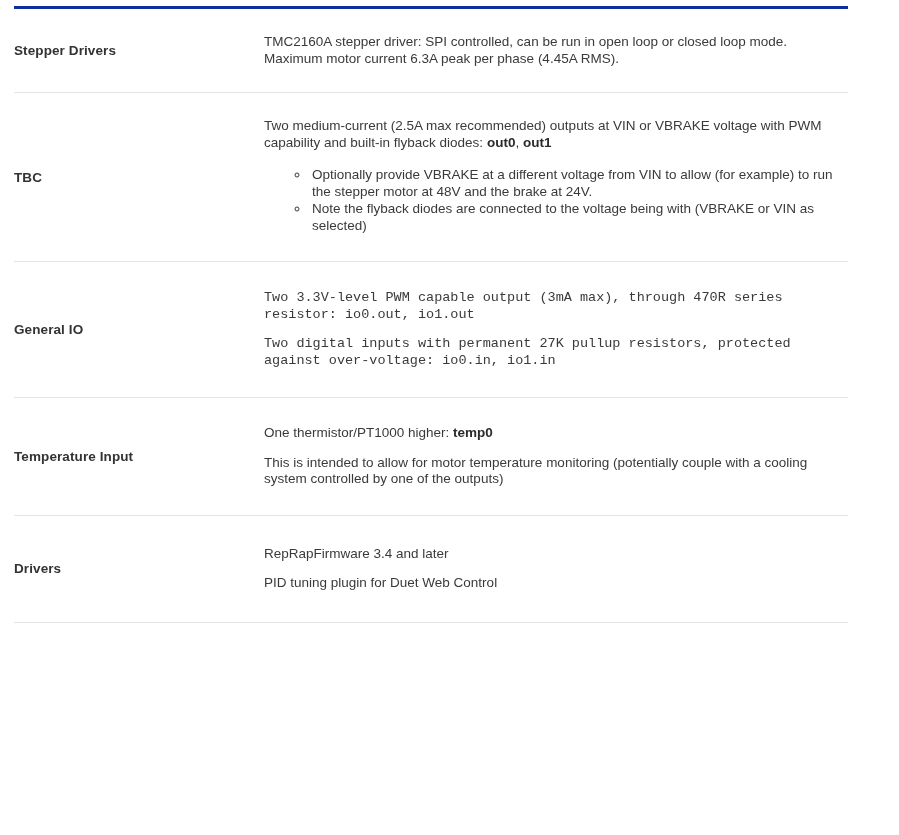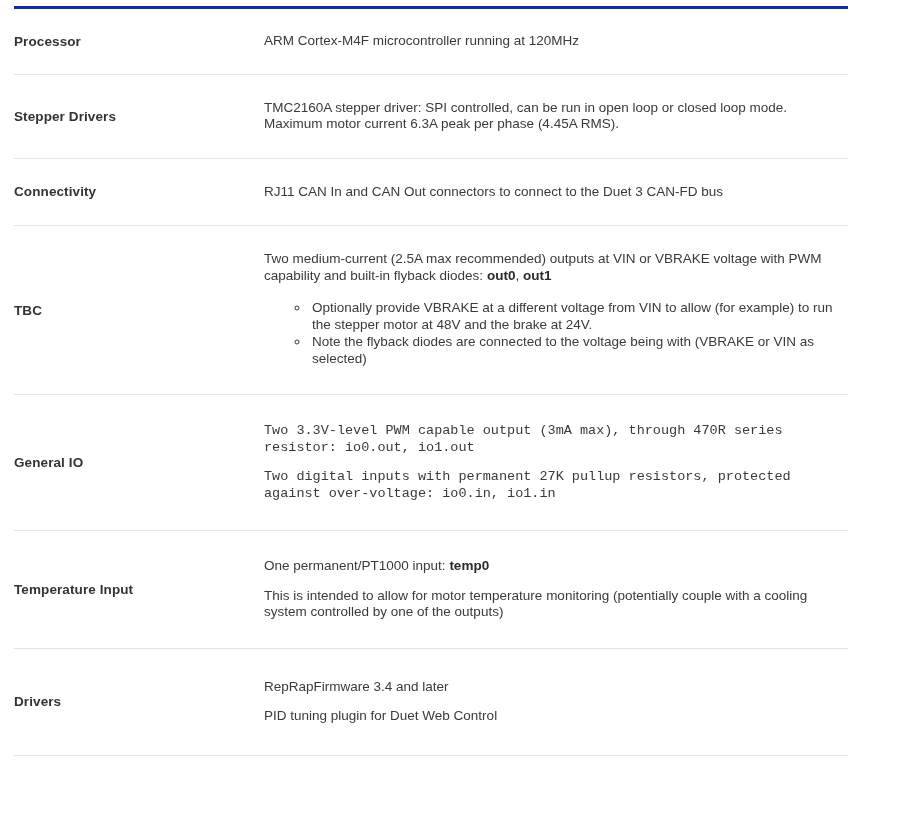--- a/index.html
+++ b/index.html
@@ -88,40 +88,28 @@
 </head>
 <body>
 
 <div class="spec-sheet">
 
   <div class="top-rule"></div>
 
   <table class="spec-table">
     <tbody>
 
-      <tr class="spec-row r-processor">
-        <td class="spec-label">Processor</td>
-        <td class="spec-value">
-            <p><span>ARM Cortex-M4F microcontroller running at 120MHz</span></p>
-          </td>
-      </tr>
 
       <tr class="spec-row r-stepper">
         <td class="spec-label">Stepper Drivers</td>
         <td class="spec-value">
             <p><span>TMC2160A stepper driver: SPI controlled, can be run in open loop or closed loop mode. Maximum motor current 6.3A peak per phase (4.45A RMS).</span></p>
           </td>
       </tr>
 
-      <tr class="spec-row r-connect">
-        <td class="spec-label">Connectivity</td>
-        <td class="spec-value">
-            <p><span>RJ11 CAN In and CAN Out connectors to connect to the Duet 3 CAN-FD bus</span></p>
-          </td>
-      </tr>
 
       <tr class="spec-row r-tbc">
         <td class="spec-label">TBC</td>
         <td class="spec-value">
             <p><span>Two medium-current (2.5A max recommended) outputs at VIN or VBRAKE voltage with PWM capability and built-in flyback diodes: </span><b>out0</b><span>, </span><b>out1</b></p>
             <ul>
               <li>Optionally provide VBRAKE at a different voltage from VIN to allow (for example) to run the stepper motor at 48V and the brake at 24V.</li>
               <li>Note the flyback diodes are connected to the voltage being with (VBRAKE or VIN as selected)</li>
             </ul>
           </td>
@@ -131,21 +119,21 @@
         <td class="spec-label">General IO</td>
         <td class="spec-value">
             <p><span>Two 3.3V-level PWM capable output (3mA max), through 470R series resistor: io0.out, io1.out</span></p>
             <p><span>Two digital inputs with permanent 27K pullup resistors, protected against over-voltage: io0.in, io1.in</span></p>
           </td>
       </tr>
 
       <tr class="spec-row r-temp">
         <td class="spec-label">Temperature Input</td>
         <td class="spec-value">
-            <p><span>One permanent/PT1000 input: </span><b>temp0</b></p>
+            <p><span>One thermistor/PT1000 higher: </span><b>temp0</b></p>
             <p><span>This is intended to allow for motor temperature monitoring (potentially couple with a cooling system controlled by one of the outputs)</span></p>
           </td>
       </tr>
 
 
       <tr class="spec-row r-firmware">
         <td class="spec-label">Drivers</td>
         <td class="spec-value">
             <p><span>RepRapFirmware 3.4 and later</span></p>
             <p><span>PID tuning plugin for Duet Web Control</span></p>

